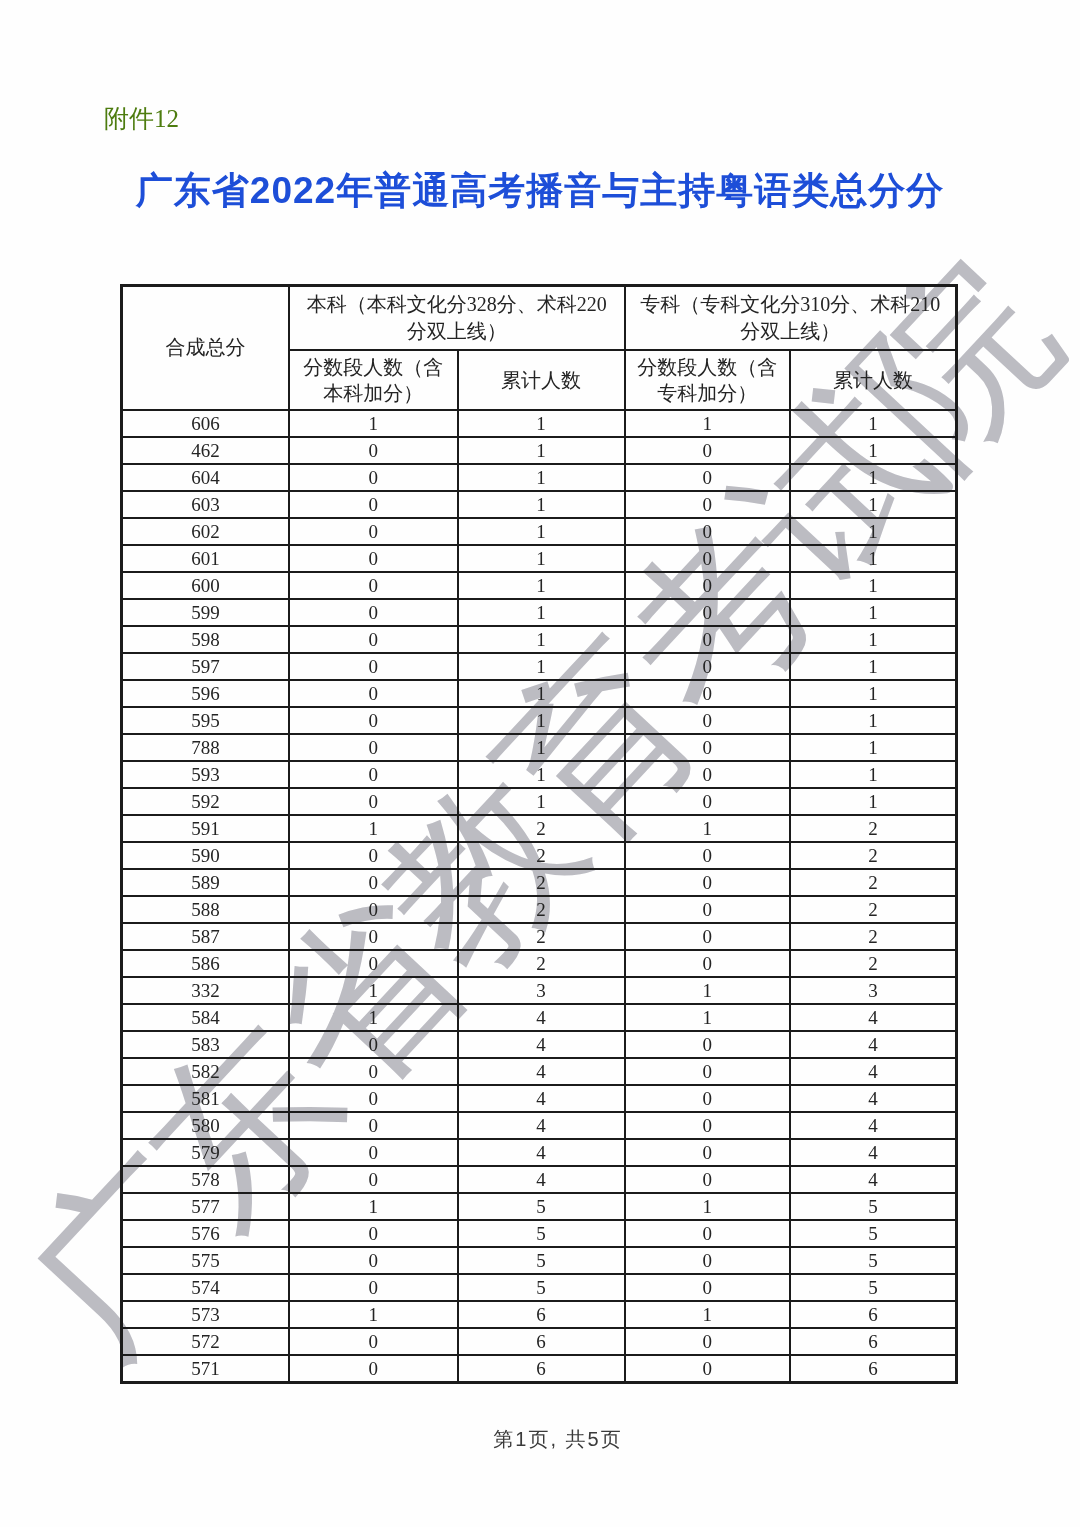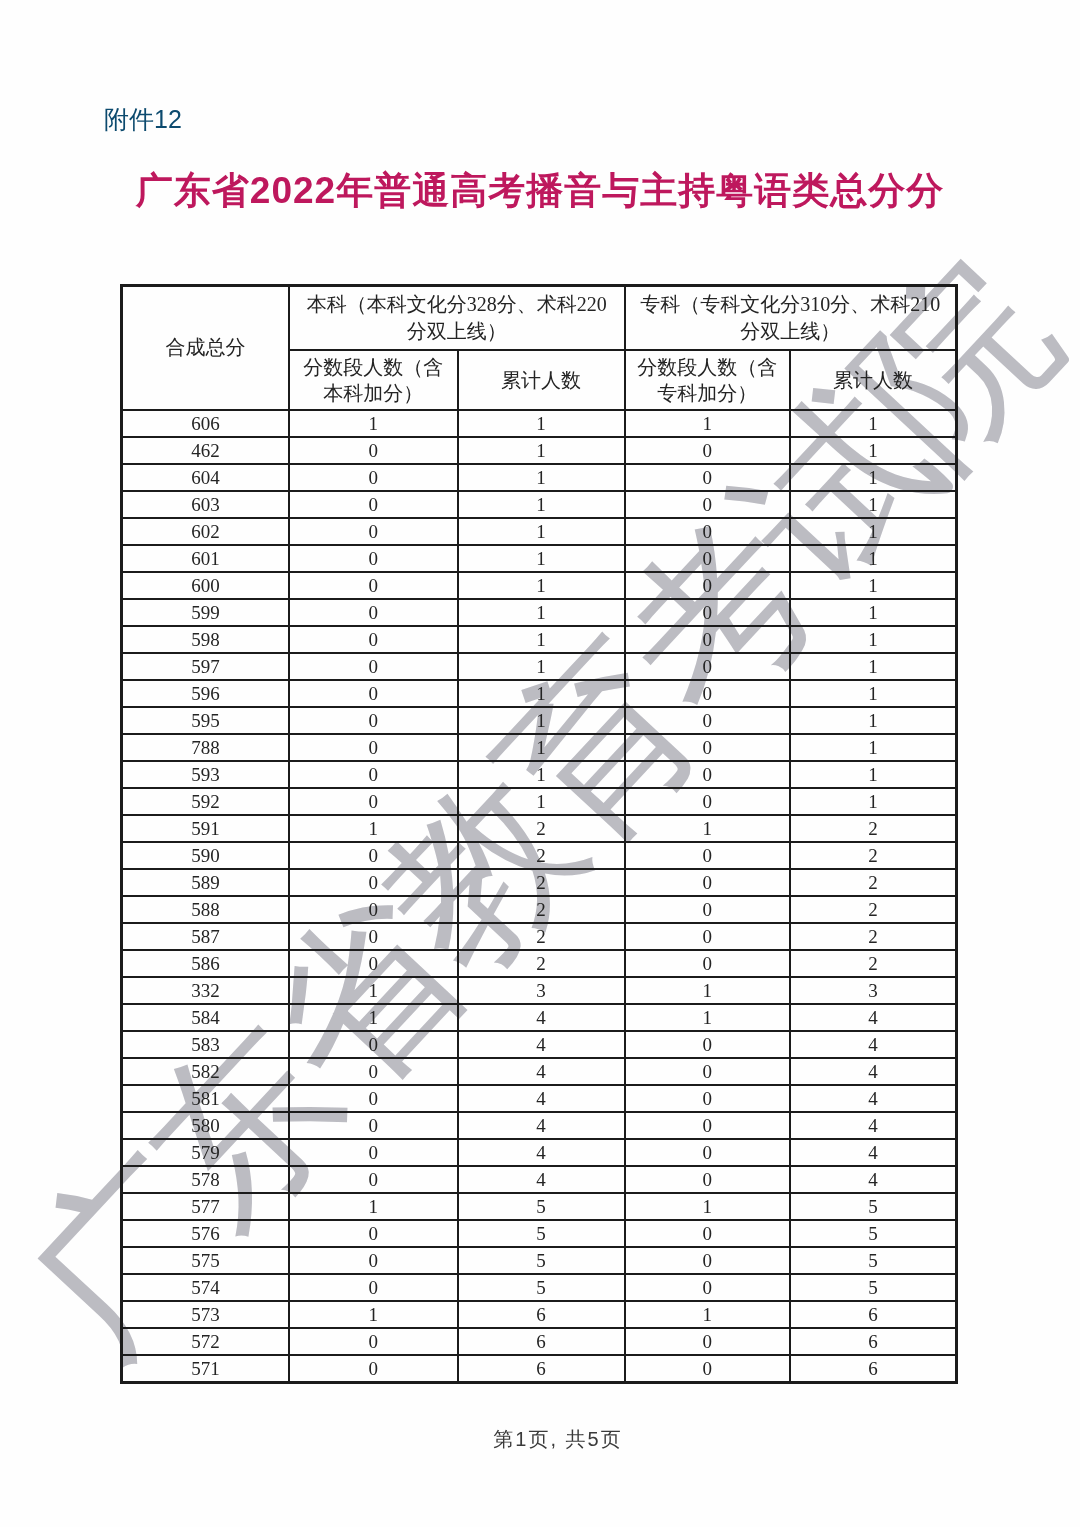--- a/index.html
+++ b/index.html
@@ -25,30 +25,30 @@
     opacity:0.82;
     z-index:1;
     font-family:"Liberation Serif", serif;
     pointer-events:none;
     user-select:none;
   }
   .content { position:relative; z-index:2; }
   .attachment {
     position:absolute; left:104px; top:104px;
     font-size:25px; line-height:30px;
-    font-family:Liberation Sans, sans-serif;
-    color:#0c4a6e;
+    font-family:Liberation Serif, serif;
+    color:#4d7c0f;
   }
   .title {
     position:absolute; left:0; top:165px; width:100%;
     text-align:center;
     font-family:"Liberation Sans", sans-serif;
     font-weight:700;
     font-size:37px; line-height:51px;
-    color:#be185d;
+    color:#1d4ed8;
     letter-spacing:1px;
   }
   .title .tl { display:block; }
   table.score-table {
     position:absolute; left:120px; top:284px;
     width:838px;
     border-collapse:collapse;
     table-layout:fixed;
     background:transparent;
     border:3px solid #1b1b1b;

